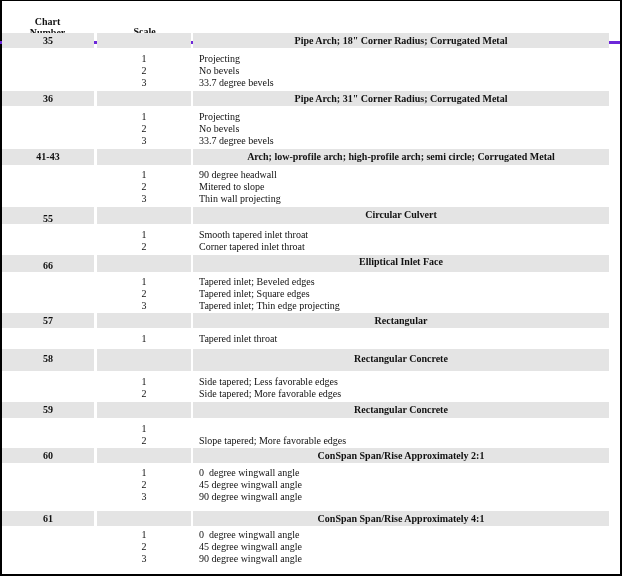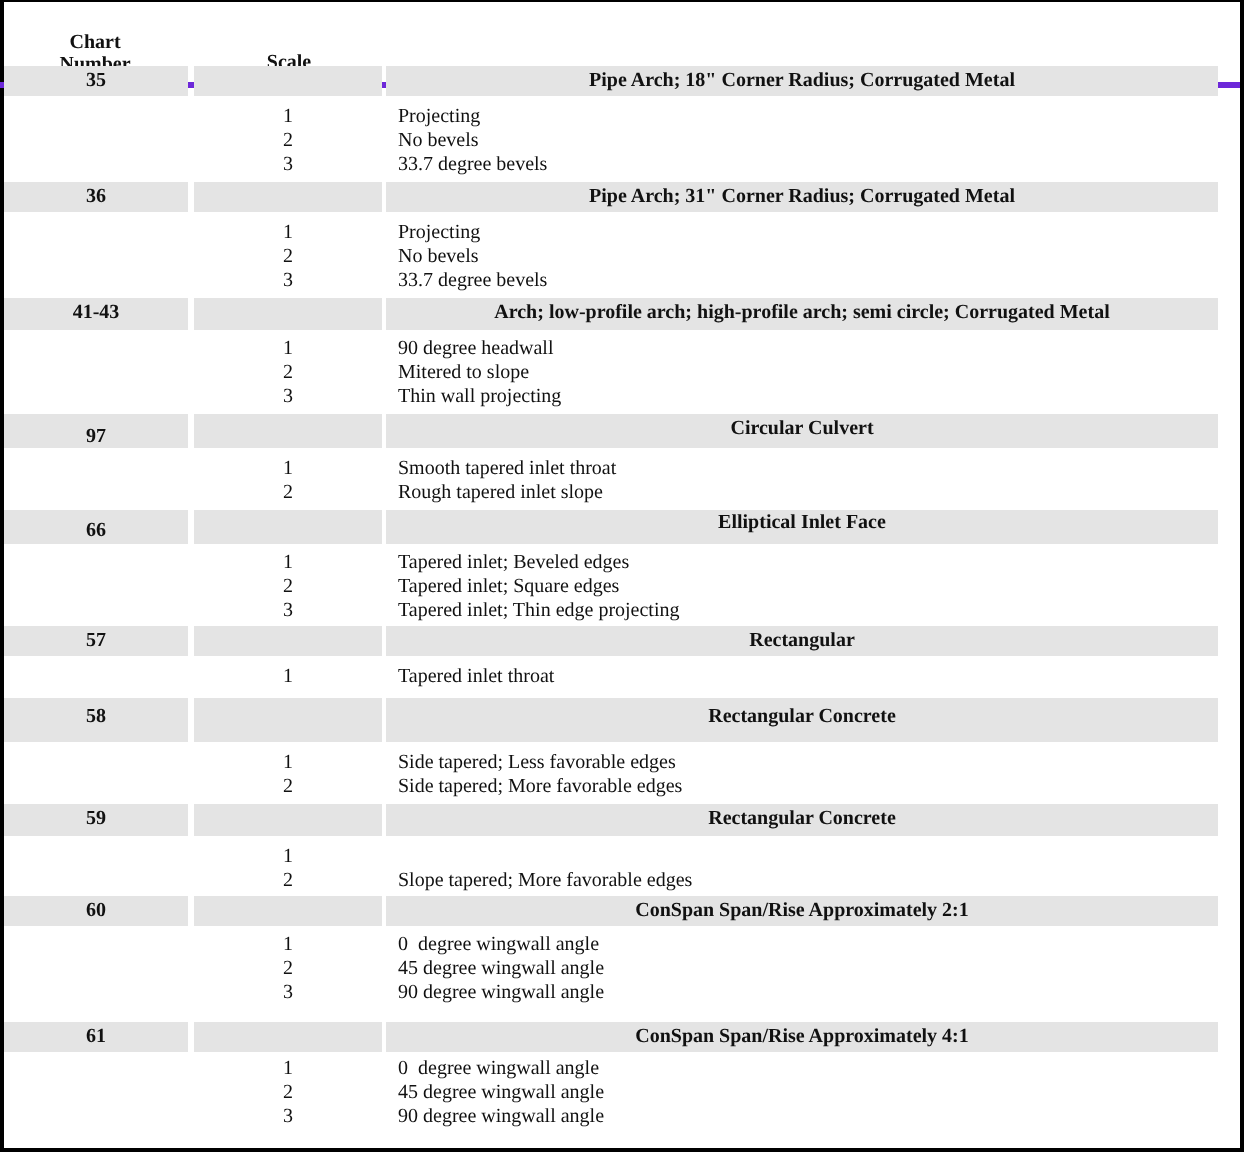--- a/index.html
+++ b/index.html
@@ -109,31 +109,31 @@
         <span class="idesc">Thin wall projecting</span>
       </div>
   </div>
 </div>
 
 <div class="group" style="top:207px">
   <div class="grow" style="top:0;height:17px">
     <div class="gcell gc1"></div>
       <div class="gcell gc2"></div>
       <div class="gcell gc3"></div>
-    <div class="gnum" style="top:6px">97</div>
+    <div class="gnum" style="top:6px">55</div>
     <div class="gtitle" style="top:2px">Circular Culvert</div>
   </div>
   <div class="items" style="top:22px">
     <div class="item">
         <span class="inum">1</span>
         <span class="idesc">Smooth tapered inlet throat</span>
       </div>
     <div class="item">
         <span class="inum">2</span>
-        <span class="idesc">Rough tapered inlet slope</span>
+        <span class="idesc">Corner tapered inlet throat</span>
       </div>
   </div>
 </div>
 
 <div class="group" style="top:255px">
   <div class="grow" style="top:0;height:17px">
     <div class="gcell gc1"></div>
       <div class="gcell gc2"></div>
       <div class="gcell gc3"></div>
     <div class="gnum" style="top:5px">66</div>

